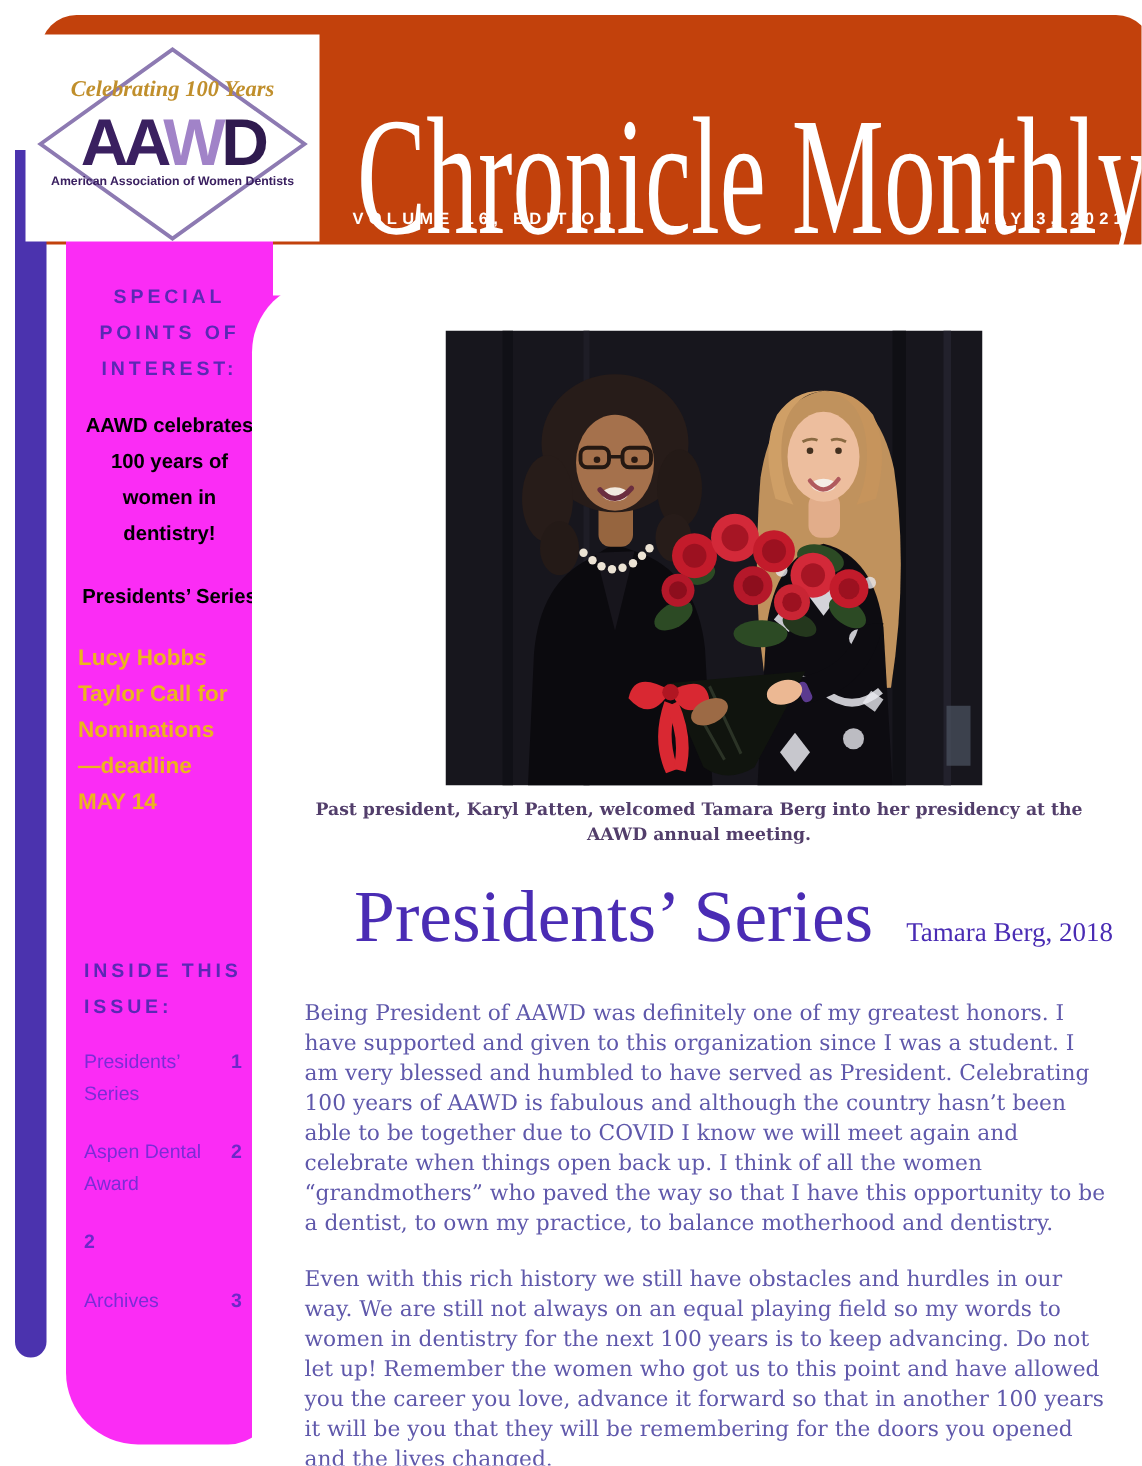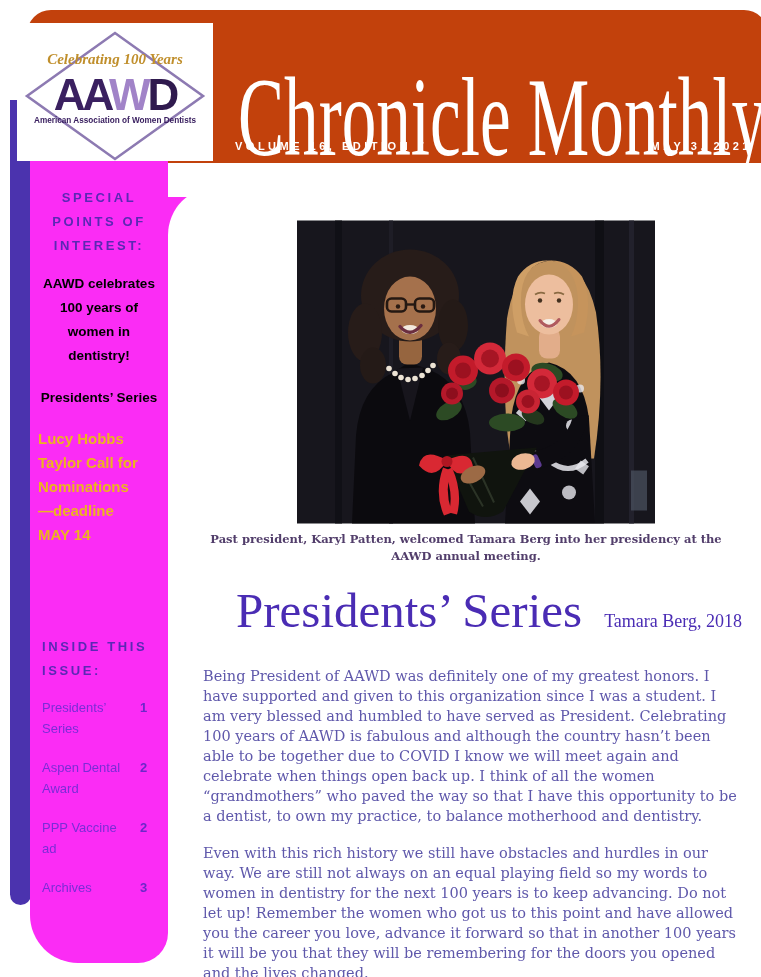--- a/index.html
+++ b/index.html
@@ -6,21 +6,21 @@
   body{background:#ffffff;font-family:"Liberation Sans",sans-serif;}
   #page{position:relative;width:761px;height:977px;background:#ffffff;overflow:hidden;}
 
   
   .band{position:absolute;left:27px;top:10px;width:741px;height:153px;
         background:#c2410c;border-radius:24px 24px 8px 0;z-index:1;}
   .left-strip{position:absolute;left:10px;top:100px;width:21px;height:805px;
         background:#4b33ae;border-radius:0 0 14px 14px;z-index:1;}
   .corner-patch{position:absolute;left:168px;top:197px;width:52px;height:52px;
         background:#fb2cf5;z-index:2;}
-  .sidebar{position:absolute;left:30px;top:160px;width:138px;height:803px;
+  .sidebar{position:absolute;left:44px;top:160px;width:138px;height:803px;
         background:#fb2cf5;border-radius:0 0 30px 48px;z-index:3;
         padding:0 8px;box-sizing:border-box;}
   .content{position:absolute;left:168px;top:187px;width:588px;height:780px;
         background:#ffffff;border-top-left-radius:48px;z-index:4;}
   .logo-box{position:absolute;left:17px;top:23px;width:196px;height:138px;
         background:#ffffff;z-index:5;}
 
   
   .masthead-svg{position:absolute;left:205px;top:50px;overflow:visible;}
   .band-meta{position:absolute;left:208px;right:16px;bottom:11px;display:flex;
@@ -93,21 +93,20 @@
     <div class="toc">
       <div class="toc-row">
         <span class="toc-label">Presidents’ Series</span>
         <span class="toc-page">1</span>
       </div>
       <div class="toc-row">
         <span class="toc-label">Aspen Dental Award</span>
         <span class="toc-page">2</span>
       </div>
       <div class="toc-row">
-        <span class="toc-label">PPP Vaccine ad</span>
         <span class="toc-page">2</span>
       </div>
       <div class="toc-row">
         <span class="toc-label">Archives</span>
         <span class="toc-page">3</span>
       </div>
 
     </div>
   </div>
 

